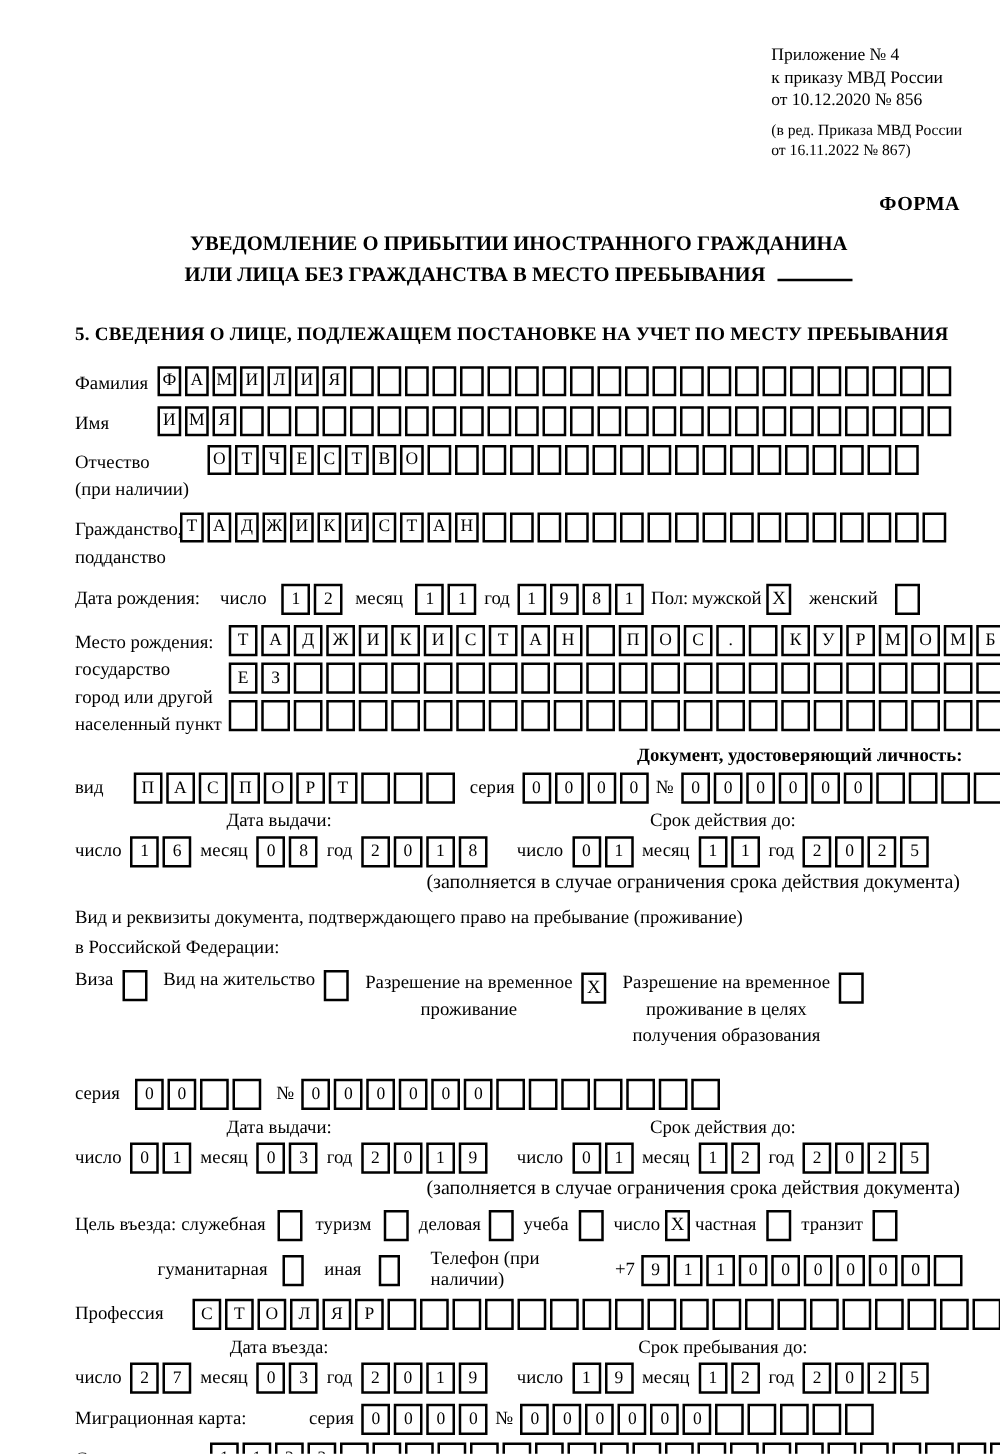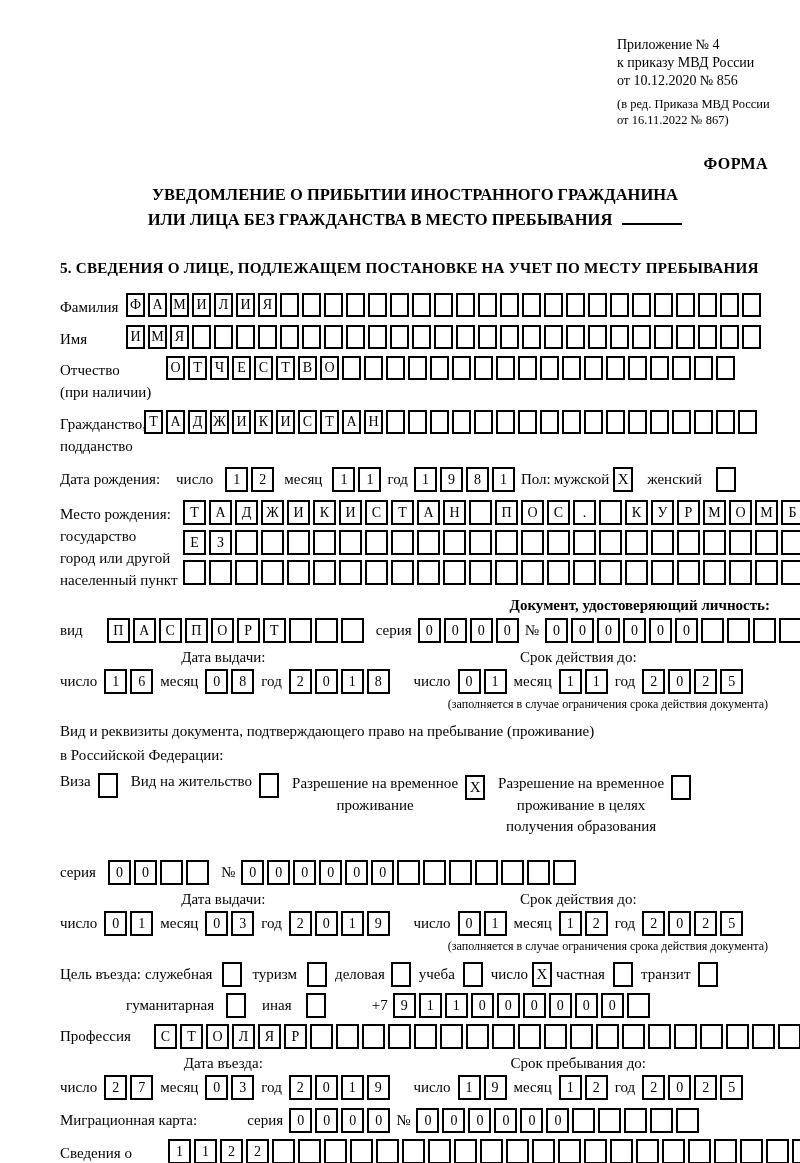--- a/index.html
+++ b/index.html
@@ -19,21 +19,21 @@
        text-align:center;font-size:14px;line-height:20px;background:#fff;}
   .boxes.w .box{width:23px;height:25px;line-height:21px;}
   .cb{display:inline-block;box-sizing:border-box;width:20px;height:25px;border:2px solid #000;
       text-align:center;font-size:15px;line-height:21px;vertical-align:top;background:#fff;}
   .mt2{margin-top:2px;}
   .dblock{display:flex;margin:4px 0 2px;}
   .half-l{width:46%;}
   .half-r{width:54%;}
   .dg-head{text-align:center;margin-bottom:3px;}
   .dg{display:flex;align-items:center;gap:7px;}
-  .note{font-size:12px;text-align:right;margin:3px 2px 8px 0;}
+  .note{font-size:16px;text-align:right;margin:3px 2px 8px 0;}
   .cbrow{display:flex;align-items:flex-start;gap:13px;margin:6px 0 22px;}
   .cbitem{display:flex;align-items:flex-start;gap:7px;}
   .cb-multi{text-align:center;line-height:1.45;}
   .intro{line-height:1.55;}
   .gap6{width:6px;flex:none;}
   .mb3{margin-bottom:5px;}
 </style>
 </head>
 <body>
 
@@ -552,20 +552,21 @@
   <div class="row" style="align-items:center;margin-top:6px">
     <span class="gap6" style="width:66px"></span>
     <span>гуманитарная</span>
       <span class="gap6" style="width:12px"></span>
     <span class="cb"></span>
       <span class="gap6" style="width:16px"></span>
     <span>иная</span>
       <span class="gap6" style="width:14px"></span>
     <span class="cb"></span>
       <span class="gap6" style="width:24px"></span>
+    <span>Телефон (при наличии)</span>
       <span class="gap6" style="width:22px"></span>
     <span>+7</span>
       <span class="gap6" style="width:5px"></span>
     <span class="boxes w">
         <span class="box">9</span>
         <span class="box">1</span>
         <span class="box">1</span>
         <span class="box">0</span>
         <span class="box">0</span>
         <span class="box">0</span>

